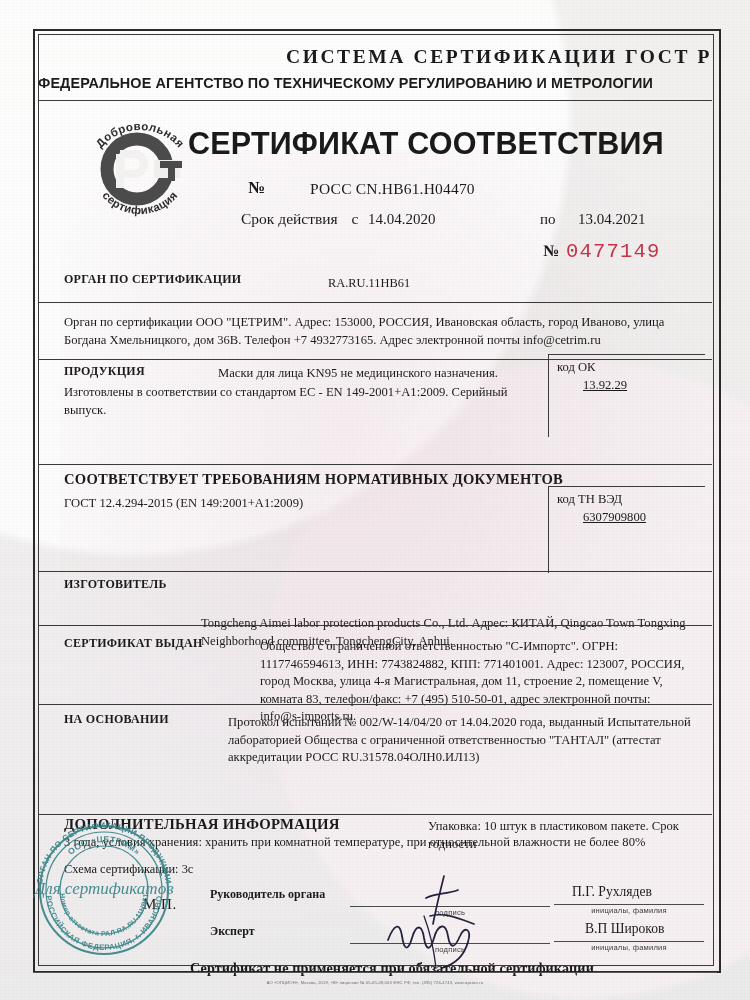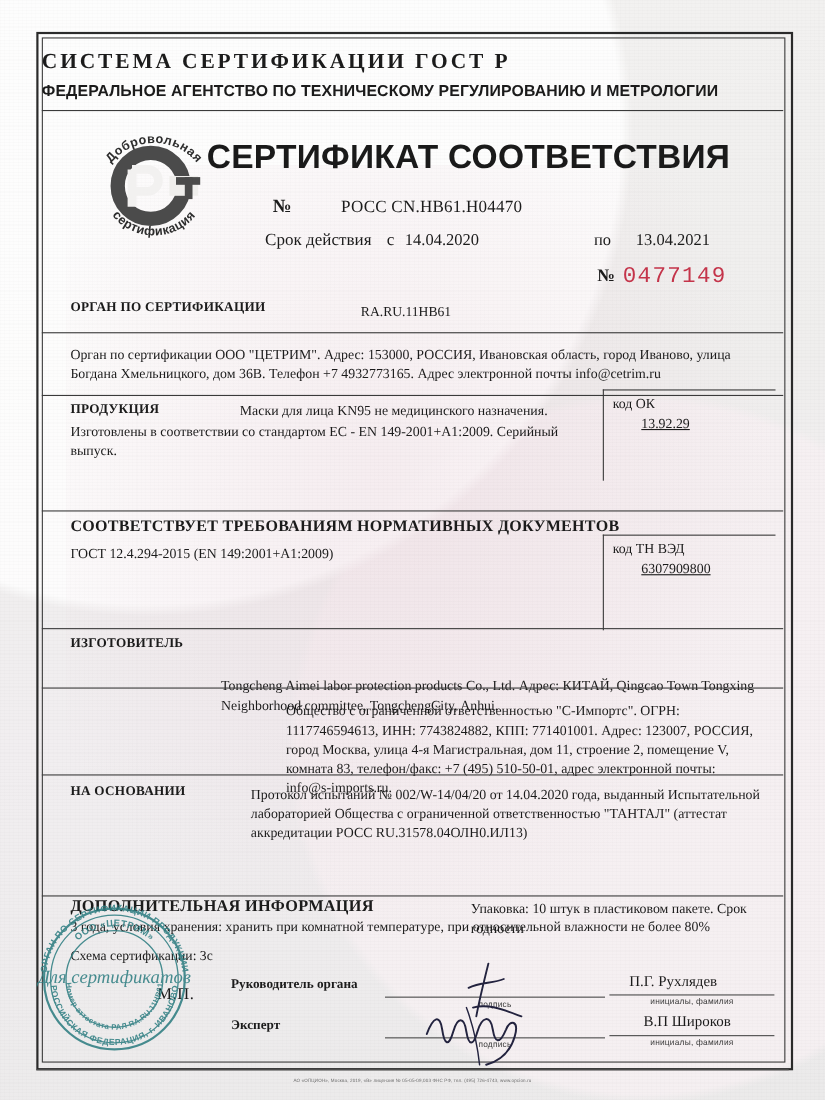--- a/index.html
+++ b/index.html
@@ -42,21 +42,21 @@
     position:absolute;left:38px;top:34px;width:674px;height:930px;
     border:1px solid #3a3a3a;
   }
 
   .content{position:absolute;left:38px;top:34px;width:674px;height:930px;}
 
   .hline{position:absolute;left:0;width:674px;height:0;border-top:1px solid #3a3a3a;}
 
   
   .hdr1{
-    position:absolute;top:12px;left:0;width:674px;text-align:left;
+    position:absolute;top:12px;left:0;width:674px;text-align:right;
     font-size:19.5px;font-weight:bold;letter-spacing:2.6px;
   }
   .hdr2{
     position:absolute;top:41px;left:0;width:674px;text-align:left;
     font-family:"Liberation Sans", sans-serif;
     font-size:14.4px;font-weight:bold;letter-spacing:.1px;
   }
 
   .bigtitle{
     position:absolute;top:92px;left:150px;width:524px;
@@ -233,20 +233,21 @@
   <div class="codebox" style="top:452px;left:510px;height:86px;">
     <span class="ck">код ТН ВЭД</span>
     <span class="cv">6307909800</span>
   </div>
   <div class="hline" style="top:537px;"></div>
 
   <div class="sec-title" style="top:543px;left:26px;">ИЗГОТОВИТЕЛЬ</div>
   <div class="sec-body" style="top:545px;left:163px;width:490px;text-indent:0;margin-top:36px;">Tongcheng Aimei labor protection products Co., Ltd. Адрес: КИТАЙ, Qingcao Town Tongxing Neighborhood committee, TongchengCity, Anhui.</div>
   <div class="hline" style="top:591px;"></div>
 
+  <div class="sec-title" style="top:602px;left:26px;">СЕРТИФИКАТ ВЫДАН</div>
   <div class="sec-body" style="top:605px;left:222px;width:432px;"></div>
   <div class="sec-body" style="top:604px;left:222px;width:432px;">Общество с ограниченной ответственностью "С-Импортс". ОГРН: 1117746594613, ИНН: 7743824882, КПП: 771401001. Адрес: 123007, РОССИЯ, город Москва, улица 4-я Магистральная, дом 11, строение 2, помещение V, комната 83, телефон/факс: +7 (495) 510-50-01, адрес электронной почты: info@s-imports.ru.</div>
   <div class="hline" style="top:670px;"></div>
 
   <div class="sec-title" style="top:678px;left:26px;">НА ОСНОВАНИИ</div>
   <div class="sec-body" style="top:680px;left:190px;width:464px;">Протокол испытаний № 002/W-14/04/20 от 14.04.2020 года, выданный Испытательной лабораторией Общества с ограниченной ответственностью "ТАНТАЛ" (аттестат аккредитации РОСС RU.31578.04ОЛН0.ИЛ13)</div>
   <div class="hline" style="top:780px;"></div>
 
   <div class="sec-title" style="top:782px;left:26px;font-size:14.8px;">ДОПОЛНИТЕЛЬНАЯ ИНФОРМАЦИЯ</div>
   <div class="sec-inline" style="top:784px;left:390px;">Упаковка: 10 штук в пластиковом пакете. Срок годности</div>
@@ -276,20 +277,21 @@
   </div>
   <div class="sigmark" style="top:872px;left:330px;">
     <svg width="160" height="66" viewBox="0 0 160 66">
       <path d="M 20 34 C 26 18, 32 16, 34 30 C 36 44, 40 46, 44 32 C 48 18, 54 18, 56 32
                C 58 44, 62 46, 66 32 C 70 18, 78 16, 80 30 C 82 42, 86 44, 92 30
                C 96 20, 104 22, 100 36 C 96 50, 88 58, 74 62" fill="none" stroke="#23233f" stroke-width="1.8" stroke-linecap="round"></path>
       <path d="M 56 10 C 62 26, 66 44, 68 62" fill="none" stroke="#23233f" stroke-width="1.3" stroke-linecap="round"></path>
     </svg>
   </div>
 
+  <div class="disclaim" style="top:926px;left:152px;">Сертификат не применяется при обязательной сертификации</div>
 
 </div>
 
 <div class="stamp">
   <svg width="170" height="150" viewBox="0 0 170 150">
     <defs>
       <path id="sOuterTop" d="M 20 78 A 62 62 0 0 1 144 78"></path>
       <path id="sOuterBot" d="M 24 80 A 58 58 0 0 0 140 80"></path>
       <path id="sInnerTop" d="M 34 78 A 48 48 0 0 1 130 78"></path>
       <path id="sInnerBot" d="M 38 80 A 44 44 0 0 0 126 80"></path>

